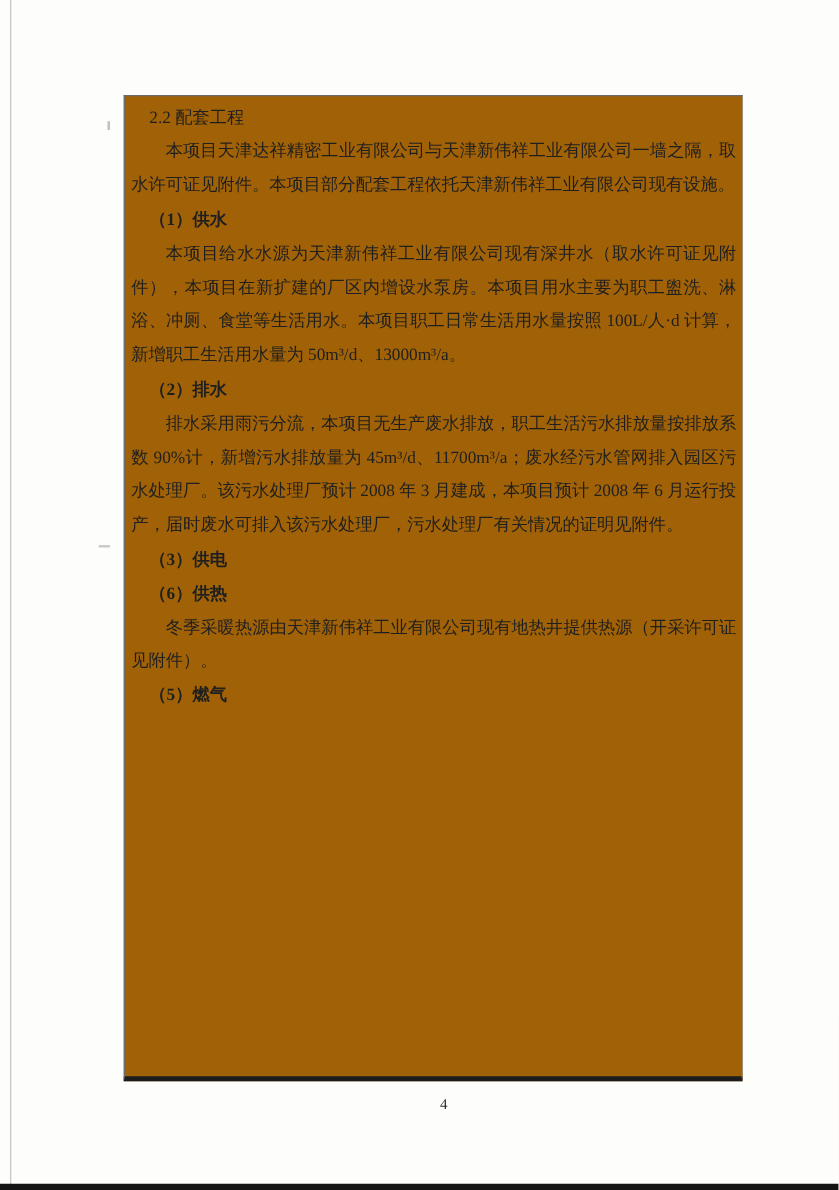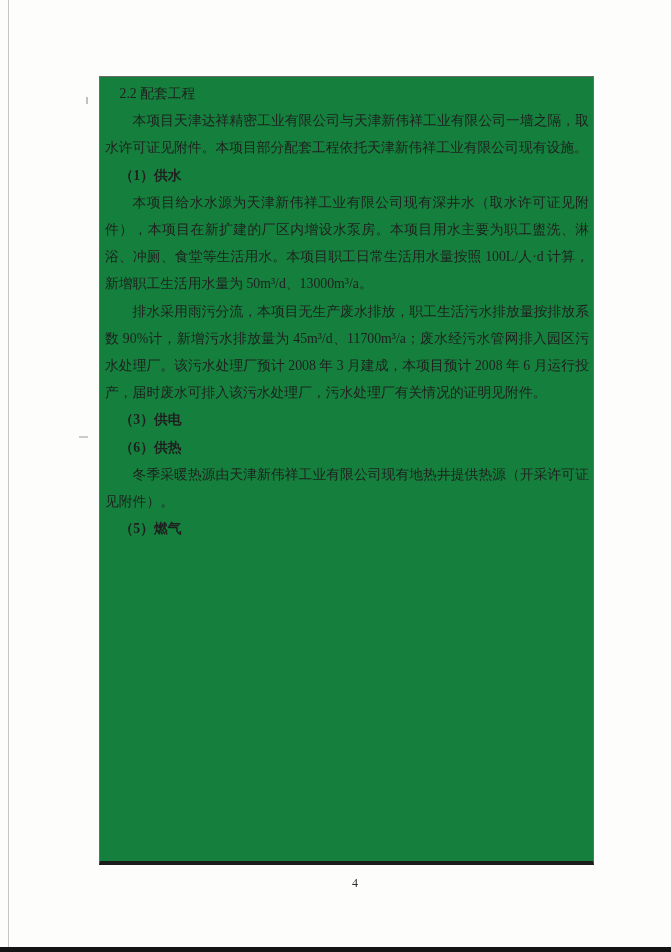--- a/index.html
+++ b/index.html
@@ -57,21 +57,21 @@
   .doc-box {
     position: absolute;
     left: 99px;
     top: 76px;
     width: 495px;
     height: 789px;
     box-sizing: border-box;
     border: 1px solid #6b6b6b;
     border-bottom: 4px solid #1c1c1c;
     padding: 3px 4px 0 5px;
-    background: #15803d;
+    background: #a16207;
   }
   .doc-text {
     font-size: 13.8px;
     line-height: 27.2px;
     text-align: justify;
     letter-spacing: 0;
   }
   .sec-title {
     font-size: 13.8px;
     line-height: 27.2px;
@@ -108,20 +108,21 @@
   <div class="speck-b"></div>
 
   <div class="doc-box doc-text">
     <h2 class="sec-title">2.2 配套工程</h2>
 
     <p class="para">本项目天津达祥精密工业有限公司与天津新伟祥工业有限公司一墙之隔，取水许可证见附件。本项目部分配套工程依托天津新伟祥工业有限公司现有设施。</p>
 
     <p class="subhead">（1）供水</p>
     <p class="para">本项目给水水源为天津新伟祥工业有限公司现有深井水（取水许可证见附件），本项目在新扩建的厂区内增设水泵房。本项目用水主要为职工盥洗、淋浴、冲厕、食堂等生活用水。本项目职工日常生活用水量按照 100L/人·d 计算，新增职工生活用水量为 50m³/d、13000m³/a。</p>
 
+    <p class="subhead">（2）排水</p>
     <p class="para">排水采用雨污分流，本项目无生产废水排放，职工生活污水排放量按排放系数 90%计，新增污水排放量为 45m³/d、11700m³/a；废水经污水管网排入园区污水处理厂。该污水处理厂预计 2008 年 3 月建成，本项目预计 2008 年 6 月运行投产，届时废水可排入该污水处理厂，污水处理厂有关情况的证明见附件。</p>
 
     <p class="subhead">（3）供电</p>
 
     <p class="subhead">（6）供热</p>
     <p class="para">冬季采暖热源由天津新伟祥工业有限公司现有地热井提供热源（开采许可证见附件）。</p>
 
     <p class="subhead">（5）燃气</p>
   </div>
 

